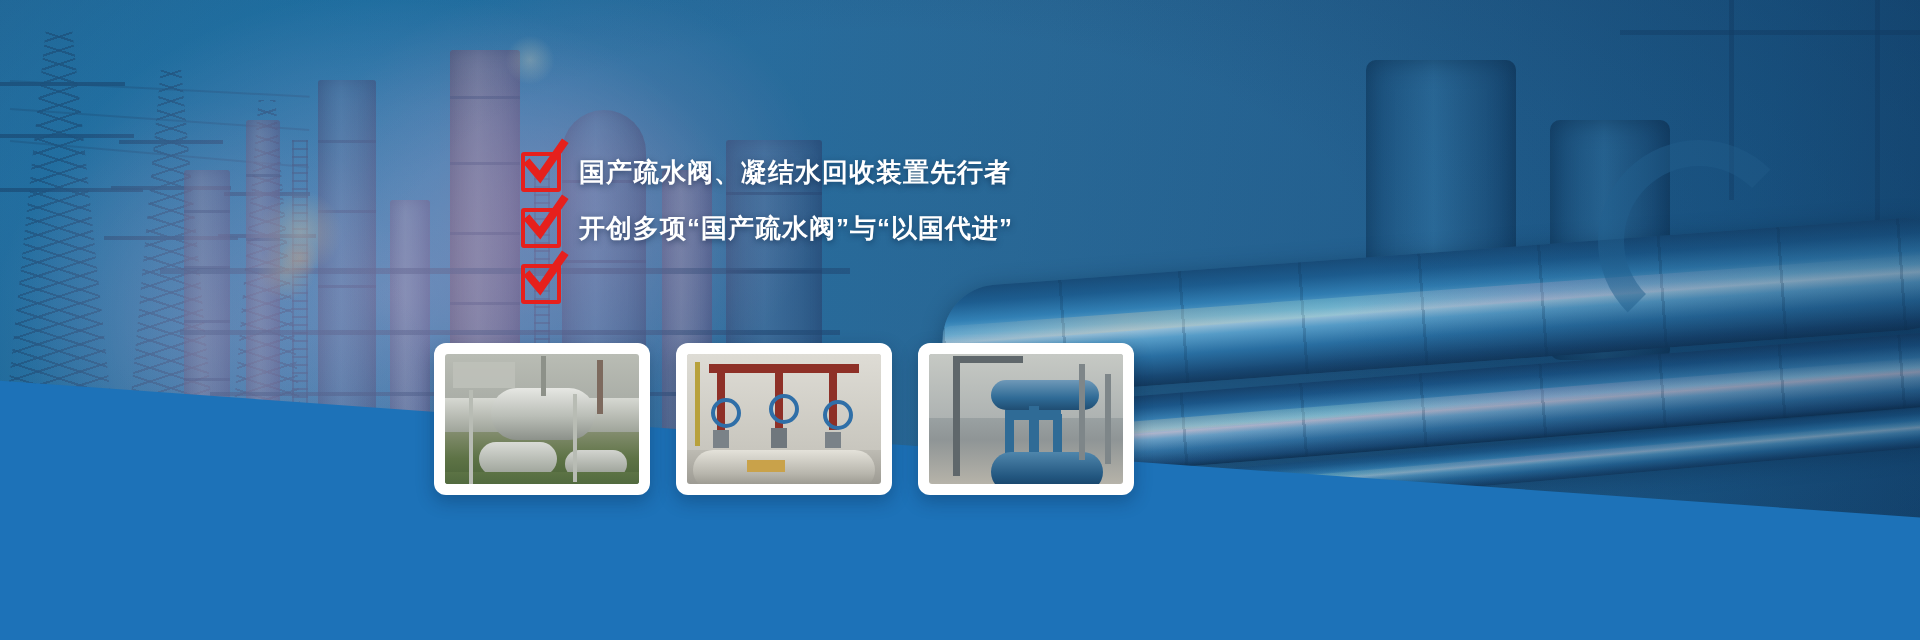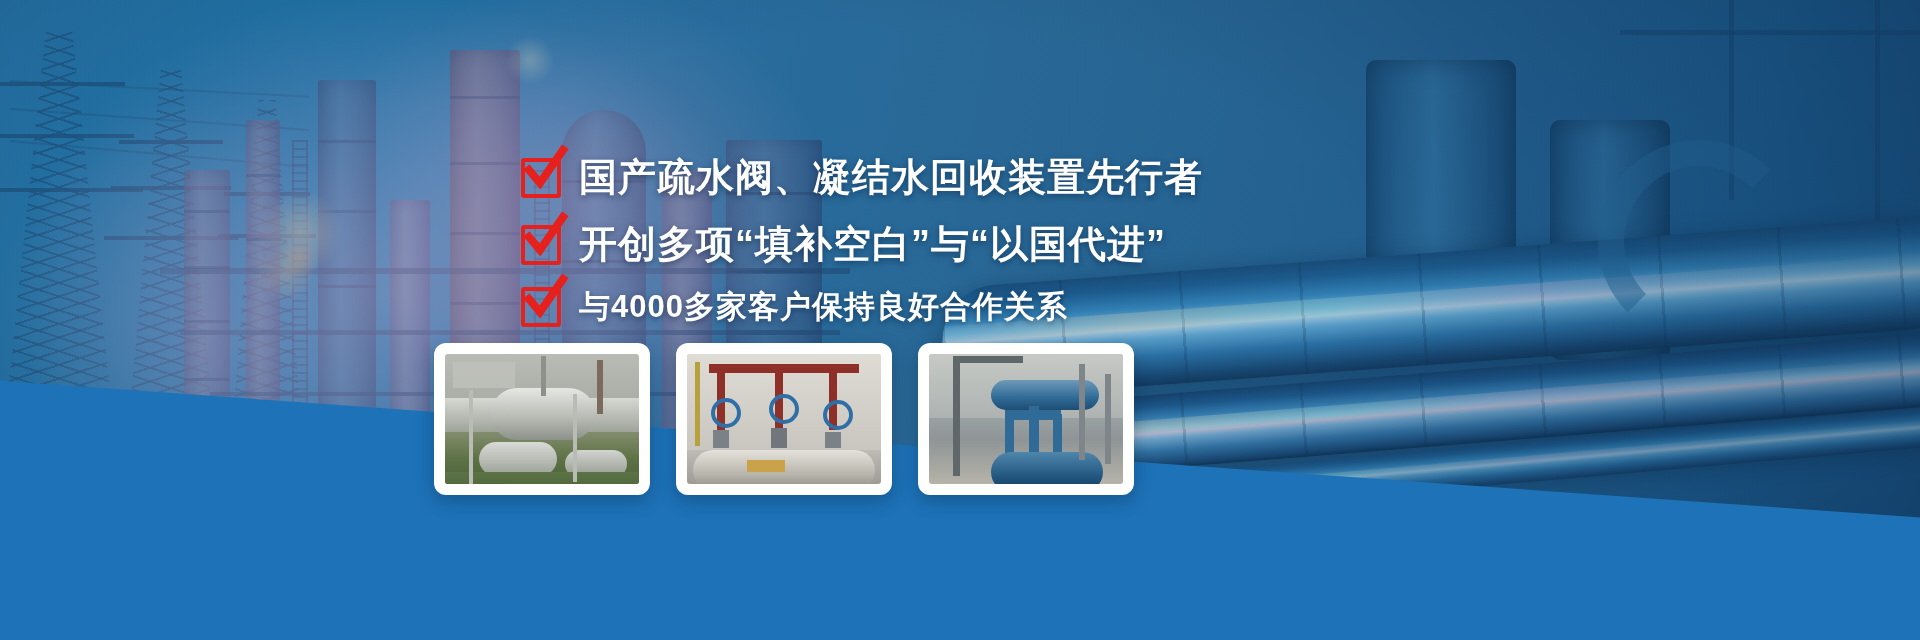--- a/index.html
+++ b/index.html
@@ -147,21 +147,21 @@
     position:absolute;left:521px;top:152px;
     display:flex;flex-direction:column;gap:16px;
   }
   .bullet{display:flex;align-items:center;gap:18px;}
   .chk{
     position:relative;width:32px;height:32px;flex:0 0 32px;
     border:4px solid #e6201c;border-radius:3px;
   }
   .chk svg{position:absolute;left:-2px;top:-16px;width:44px;height:46px;overflow:visible;}
   .bullet-text{
-    color:#ffffff;font-size:38px;font-weight:bold;letter-spacing:1px;
+    color:#ffffff;font-size:26px;font-weight:bold;letter-spacing:1px;
     text-shadow:0 2px 6px rgba(5,30,60,.55);white-space:nowrap;
   }
   .bullet-text.b3{font-size:31px;}
 
   
   .cards{
     position:absolute;left:434px;top:343px;
     display:flex;gap:26px;
   }
   .card{
@@ -295,30 +295,29 @@
       </span>
       <span class="bullet-text">国产疏水阀、凝结水回收装置先行者</span>
     </div>
 
     <div class="bullet">
       <span class="chk">
         <svg viewBox="0 0 44 46" aria-hidden="true">
           <path d="M6 24 L17 37 L40 4" fill="none" stroke="#e6201c" stroke-width="8" stroke-linecap="square" stroke-linejoin="miter"></path>
         </svg>
       </span>
-      <span class="bullet-text">开创多项“填补空白”与“以国代进”</span>
+      <span class="bullet-text">开创多项“国产疏水阀”与“以国代进”</span>
     </div>
 
     <div class="bullet">
       <span class="chk">
         <svg viewBox="0 0 44 46" aria-hidden="true">
           <path d="M6 24 L17 37 L40 4" fill="none" stroke="#e6201c" stroke-width="8" stroke-linecap="square" stroke-linejoin="miter"></path>
         </svg>
       </span>
-      <span class="bullet-text b3">与4000多家客户保持良好合作关系</span>
     </div>
   </div>
 
   <div class="cards">
 
     <div class="card">
       <div class="photo p1">
         <div class="ph" style="left:0;top:44px;width:100%;height:34px;background:linear-gradient(to bottom,#d6d8d2,#9fa49a);"></div>
         <div class="ph vessel" style="left:46px;top:34px;width:104px;height:52px;background:linear-gradient(to bottom,#e6e7e3,#b9bdb6 55%,#8c918a);"></div>
         <div class="ph" style="left:8px;top:8px;width:62px;height:26px;background:rgba(190,193,186,.85);"></div>

